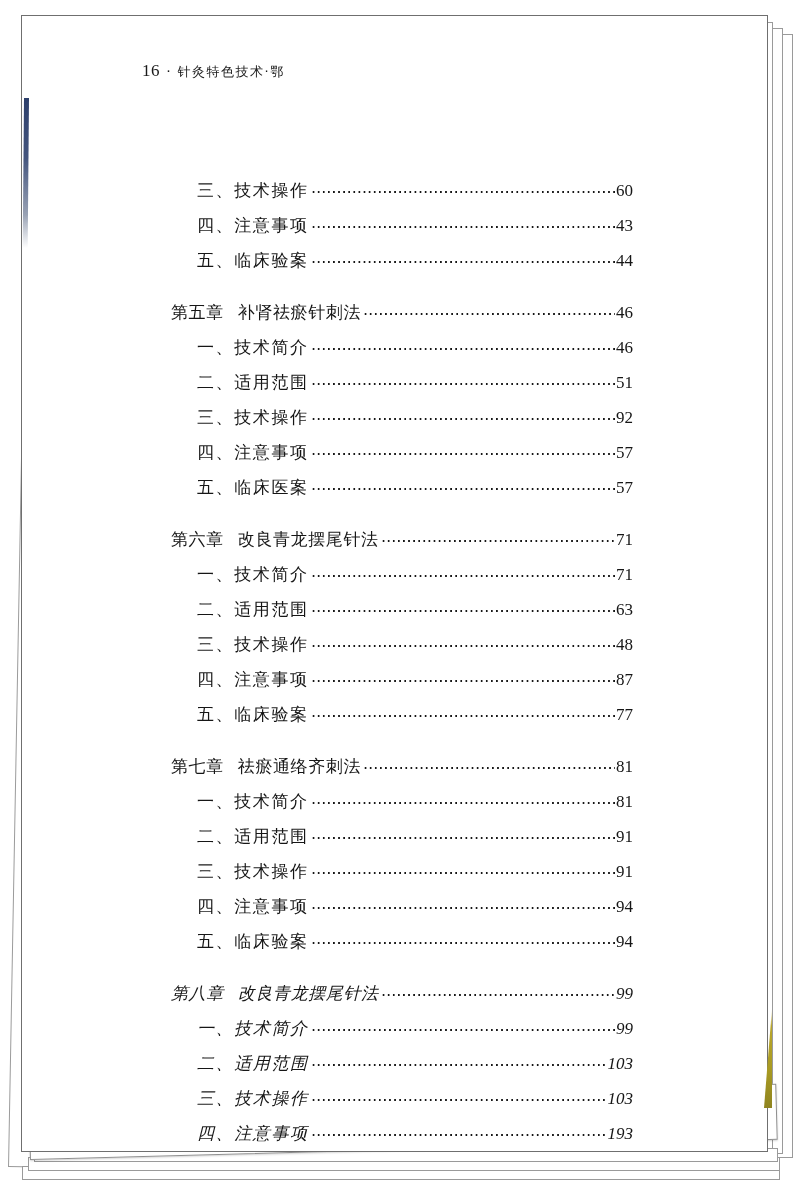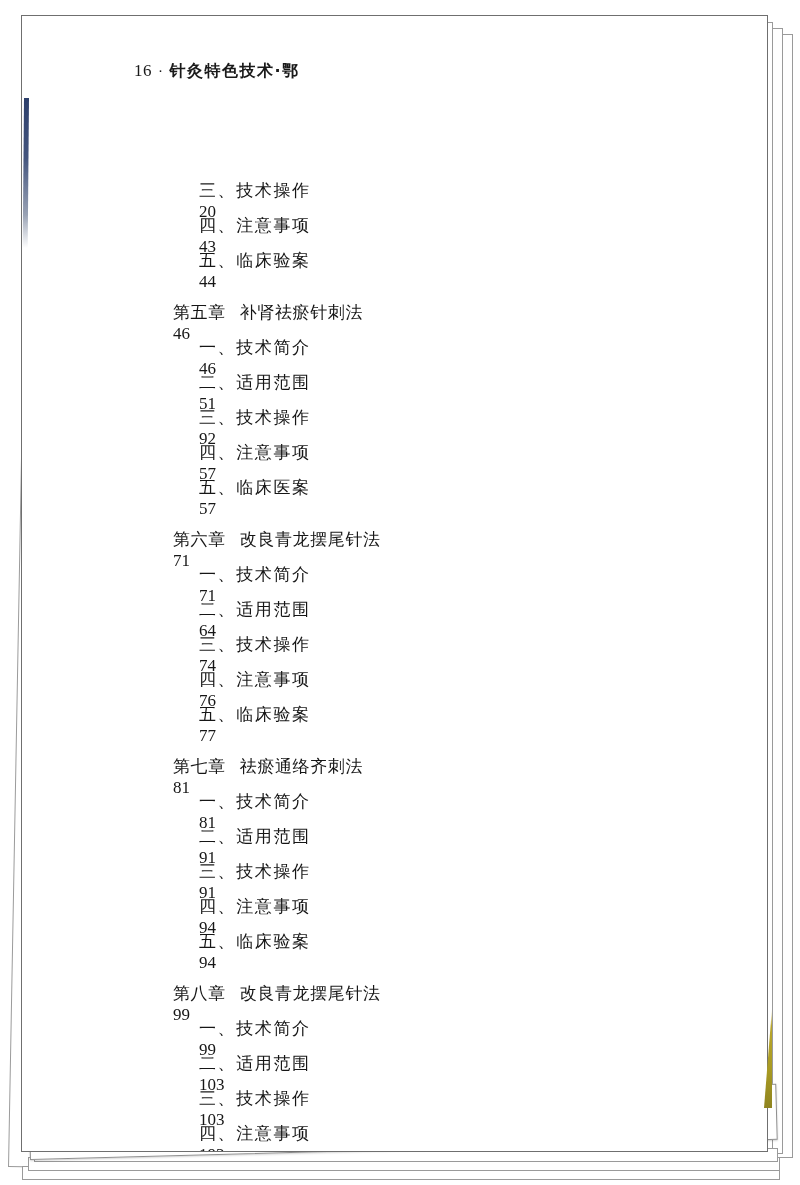--- a/index.html
+++ b/index.html
@@ -100,49 +100,49 @@
     left: 112px;
     top: 45px;
     font-size: 17px;
     color: #1a1a1a;
     letter-spacing: 0.5px;
     white-space: nowrap;
   }
   .rh-folio {
     font-family: "Liberation Serif", "DejaVu Serif", serif;
     font-size: 17px;
+    margin-left: 8px;
   }
   .rh-sep {
     padding: 0 6px;
     font-size: 15px;
   }
   .rh-title {
     font-family: "DejaVu Sans", "Liberation Sans", sans-serif;
-    font-size: 16px;
-    font-weight: 700;
+    font-size: 13px;
+    font-weight: 400;
     letter-spacing: 1.5px;
   }
 
   
   .toc {
     position: absolute;
     left: 0;
     top: 163px;
     width: 100%;
   }
   .toc-group { margin-bottom: 17px; }
-  .toc-group:last-child { margin-bottom: 0; }
+  .toc-group:last-child { margin-bottom: 0; font-style: italic; }
 
   .toc-row {
     display: flex;
     align-items: baseline;
     height: 35px;
     color: #161616;
     white-space: nowrap;
-    flex-direction: column;
   }
   .toc-row .label {
     flex: 0 0 auto;
   }
   .toc-row .leader {
     flex: 1 1 auto;
     overflow: hidden;
     margin: 0 1px 0 2px;
     position: relative;
     height: 1em;
@@ -206,21 +206,21 @@
 
   <div class="running-head">
     <span class="rh-folio">16</span><span class="rh-sep">·</span><span class="rh-title">针灸特色技术·鄂</span>
   </div>
 
   <div class="toc">
       <div class="toc-group">
         <div class="toc-row section">
           <span class="label">三、技术操作</span>
           <span class="leader"></span>
-          <span class="pageno">20</span>
+          <span class="pageno">60</span>
         </div>
         <div class="toc-row section">
           <span class="label">四、注意事项</span>
           <span class="leader"></span>
           <span class="pageno">43</span>
         </div>
         <div class="toc-row section">
           <span class="label">五、临床验案</span>
           <span class="leader"></span>
           <span class="pageno">44</span>
@@ -265,31 +265,31 @@
           <span class="pageno">71</span>
         </div>
         <div class="toc-row section">
           <span class="label">一、技术简介</span>
           <span class="leader"></span>
           <span class="pageno">71</span>
         </div>
         <div class="toc-row section">
           <span class="label">二、适用范围</span>
           <span class="leader"></span>
-          <span class="pageno">64</span>
-        </div>
-        <div class="toc-row section">
-          <span class="label">三、技术操作</span>
-          <span class="leader"></span>
-          <span class="pageno">74</span>
-        </div>
-        <div class="toc-row section">
-          <span class="label">四、注意事项</span>
-          <span class="leader"></span>
-          <span class="pageno">76</span>
+          <span class="pageno">63</span>
+        </div>
+        <div class="toc-row section">
+          <span class="label">三、技术操作</span>
+          <span class="leader"></span>
+          <span class="pageno">48</span>
+        </div>
+        <div class="toc-row section">
+          <span class="label">四、注意事项</span>
+          <span class="leader"></span>
+          <span class="pageno">87</span>
         </div>
         <div class="toc-row section">
           <span class="label">五、临床验案</span>
           <span class="leader"></span>
           <span class="pageno">77</span>
         </div>
       </div>
       <div class="toc-group">
         <div class="toc-row chapter">
           <span class="label"><span class="chapter-num">第七章</span><span>祛瘀通络齐刺法</span></span>

